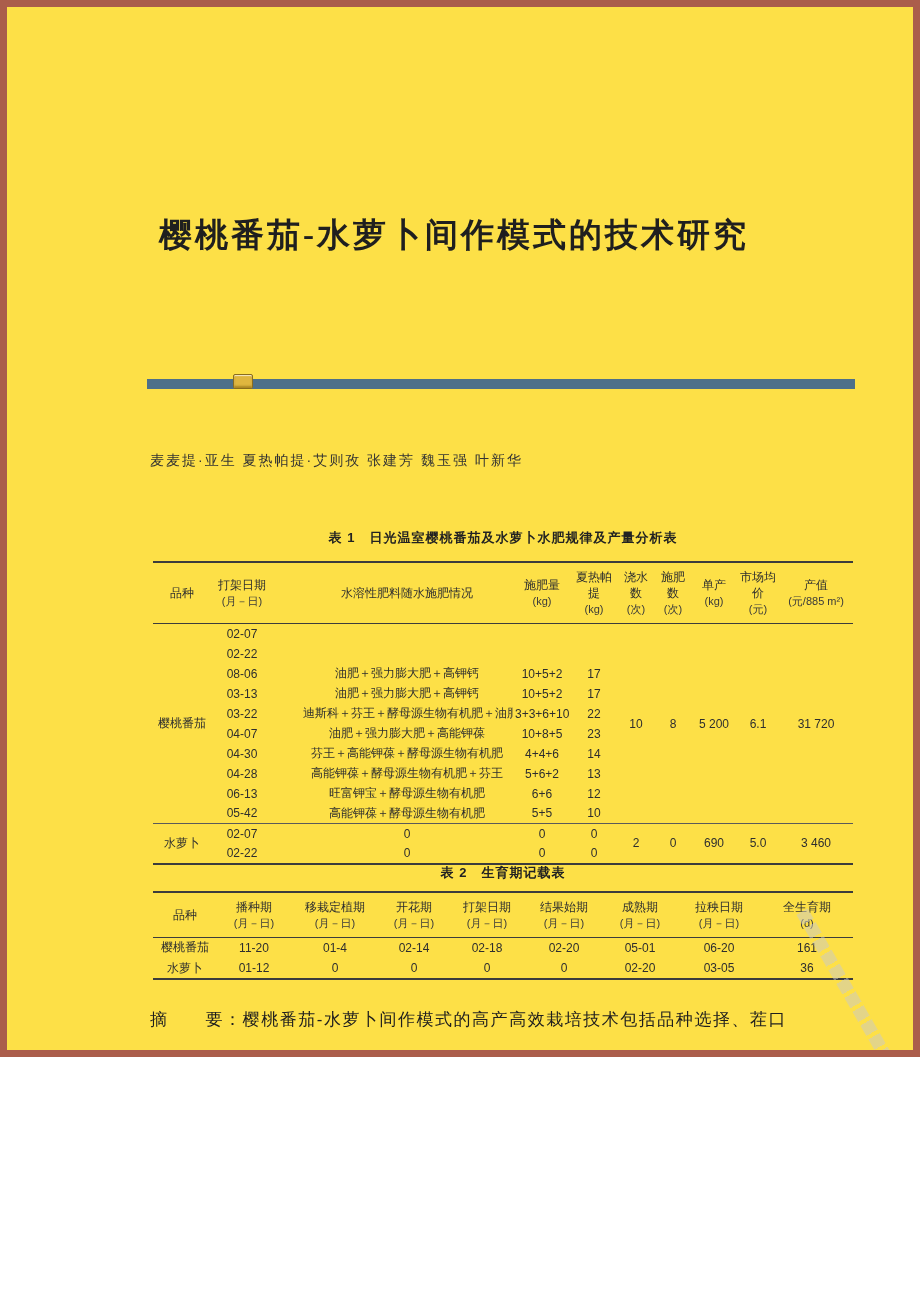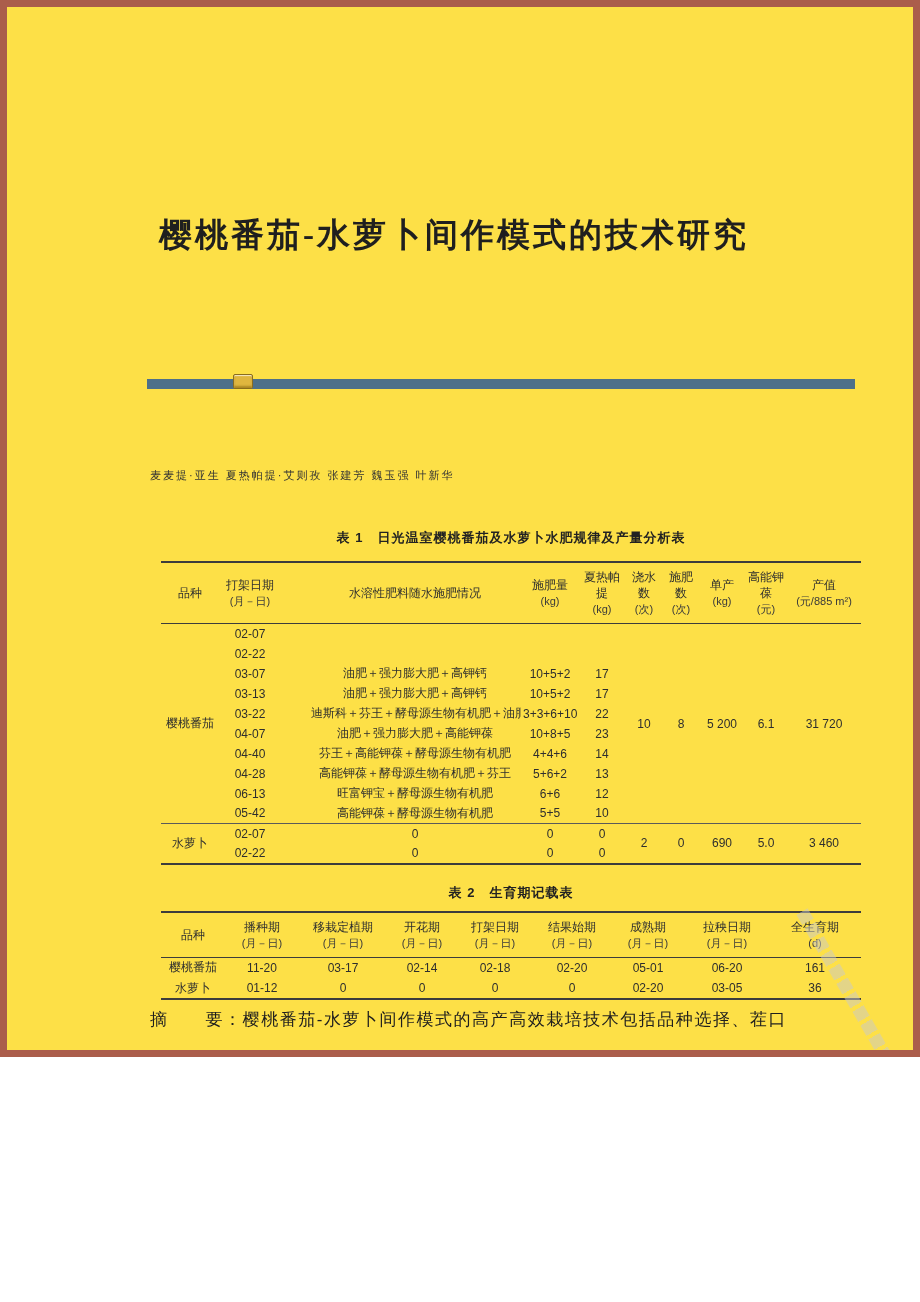--- a/index.html
+++ b/index.html
@@ -22,31 +22,31 @@
     position:absolute; top:372px; left:140px; width:708px; height:10px;
     background:#4d7089;
   }
   .emblem {
     position:absolute; left:86px; top:-5px; width:20px; height:15px;
     background:#e0b63e; border:1px solid #8a6d1e; border-radius:2px;
     box-shadow: inset 0 1px 1px rgba(255,255,255,.7), inset 0 -2px 2px rgba(120,90,10,.5);
   }
 
   .authors {
-    position:absolute; top:461px; left:143px;
-    font-size:11px; color:#333; letter-spacing:2px; white-space:nowrap;
-  }
-
-  .content { position:absolute; top:523px; left:154px; width:700px; }
+    position:absolute; top:445px; left:143px;
+    font-size:14px; color:#333; letter-spacing:2px; white-space:nowrap;
+  }
+
+  .content { position:absolute; top:523px; left:146px; width:700px; }
 
   .tcaption {
     text-align:center; font-weight:bold; font-size:13px; color:#222;
     line-height:16px; margin-bottom:15px; letter-spacing:1px;
   }
-  .tcaption.second { margin-top:20px; margin-bottom:10px; }
+  .tcaption.second { margin-top:0; margin-bottom:10px; }
 
   table {
     border-collapse:collapse; table-layout:fixed; width:700px;
     font-size:12px; color:#2e2e2e;
   }
   #table1, #table2 {
     border-top:2px solid #3c3c3c; border-bottom:2px solid #3c3c3c;
   }
   thead th {
     border-bottom:1px solid #3c3c3c; font-weight:normal;
@@ -126,21 +126,21 @@
             </th>
             <th>
               <div>施肥数</div>
               <div class="unit">(次)</div>
             </th>
             <th>
               <div>单产</div>
               <div class="unit">(kg)</div>
             </th>
             <th>
-              <div>高能钾葆</div>
+              <div>市场均价</div>
               <div class="unit">(元)</div>
             </th>
             <th>
               <div>产值</div>
               <div class="unit">(元/885 m²)</div>
             </th>
           </tr>
         </thead>
         <tbody>
           <tr>
@@ -155,21 +155,21 @@
             <td rowspan="10">6.1</td>
             <td rowspan="10">31 720</td>
           </tr>
           <tr>
             <td>02-22</td>
             <td class="al"></td>
             <td></td>
             <td></td>
           </tr>
           <tr>
-            <td>03-07</td>
+            <td>08-06</td>
             <td class="al">油肥＋强力膨大肥＋高钾钙</td>
             <td>10+5+2</td>
             <td>17</td>
           </tr>
           <tr>
             <td>03-13</td>
             <td class="al">油肥＋强力膨大肥＋高钾钙</td>
             <td>10+5+2</td>
             <td>17</td>
           </tr>
@@ -179,21 +179,21 @@
             <td>3+3+6+10</td>
             <td>22</td>
           </tr>
           <tr>
             <td>04-07</td>
             <td class="al">油肥＋强力膨大肥＋高能钾葆</td>
             <td>10+8+5</td>
             <td>23</td>
           </tr>
           <tr>
-            <td>04-40</td>
+            <td>04-30</td>
             <td class="al">芬王＋高能钾葆＋酵母源生物有机肥</td>
             <td>4+4+6</td>
             <td>14</td>
           </tr>
           <tr>
             <td>04-28</td>
             <td class="al">高能钾葆＋酵母源生物有机肥＋芬王</td>
             <td>5+6+2</td>
             <td>13</td>
           </tr>
@@ -277,21 +277,21 @@
             <th>
               <div>全生育期</div>
               <div class="unit">(d)</div>
             </th>
           </tr>
         </thead>
         <tbody>
           <tr>
             <td>樱桃番茄</td>
             <td>11-20</td>
-            <td>03-17</td>
+            <td>01-4</td>
             <td>02-14</td>
             <td>02-18</td>
             <td>02-20</td>
             <td>05-01</td>
             <td>06-20</td>
             <td>161</td>
           </tr>
           <tr>
             <td>水萝卜</td>
             <td>01-12</td>

